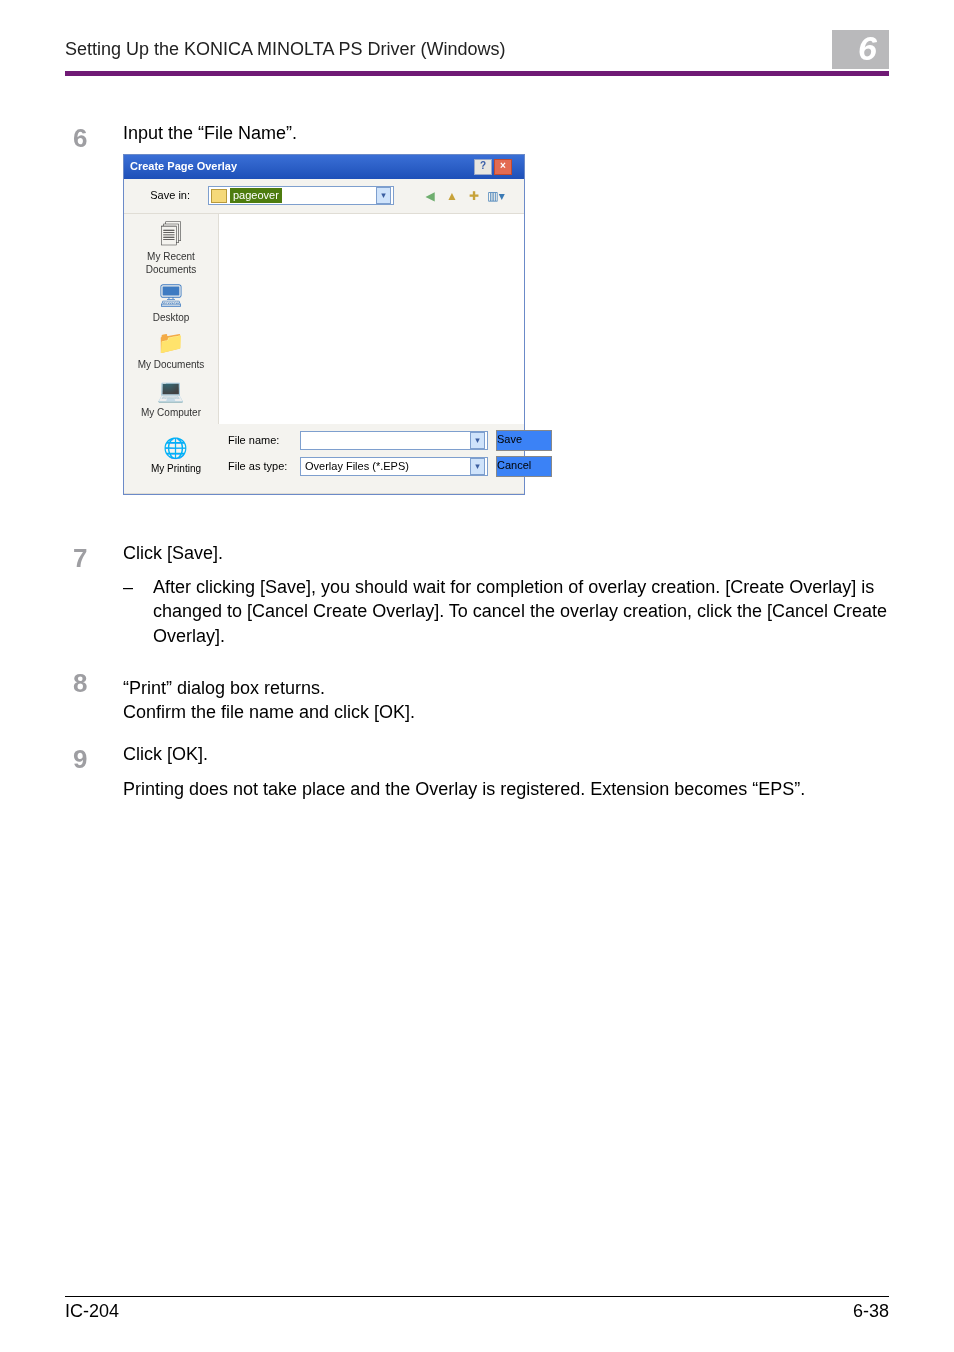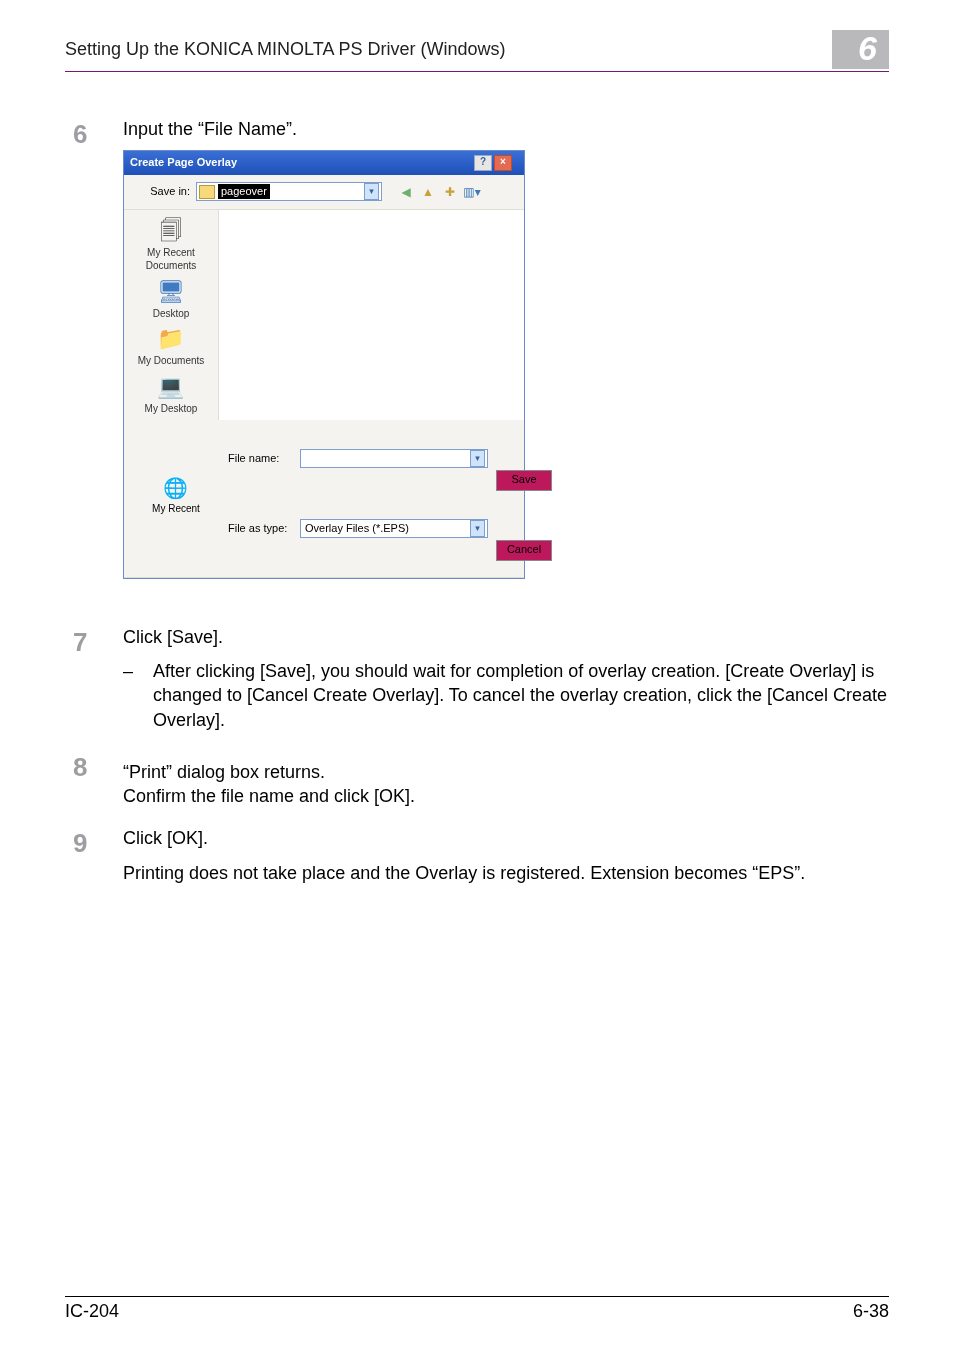--- a/index.html
+++ b/index.html
@@ -10,21 +10,21 @@
     width: 954px;
     height: 1352px;
     position: relative;
     box-sizing: border-box;
     padding: 30px 65px 40px 65px;
   }
   .header-row {
     display: flex;
     justify-content: space-between;
     align-items: center;
-    border-bottom: 1px solid #701a75;
+    border-bottom: 5px solid #701a75;
     padding-bottom: 2px;
   }
   .header-title {
     font-size: 18px;
     color: #222;
   }
   .chapter-box {
     background: #b9b9bb;
     color: #fff;
     font-size: 34px;
@@ -105,42 +105,42 @@
     color: #fff;
     border-color: #c44a2e;
   }
   .panel-top, .panel-bottom {
     background: #f4f3ef;
     border-bottom: 1px solid #e0ddd5;
     padding: 6px 8px 6px 8px;
     display: flex;
     align-items: center;
   }
-  .panel-top { height: 22px; gap:6px;}
+  .panel-top { height: 22px; gap:18px;}
   .savein-label { text-align: right; width: 58px;}
   .savein-select {
     border: 1px solid #7e9fce;
     background: #fff;
     display: flex;
     align-items: center;
     justify-content: space-between;
     width: 180px;
     height: 17px;
     padding: 0 2px 0 2px;
   }
   .folder-ico {
     width: 14px; height: 12px;
     background: #f5d97a;
     border: 1px solid #b89a3c;
     margin-right: 3px;
     display:inline-block;
   }
   .sel-text {
     color: #fff;
-    background: #000000;
+    background: #4d7c0f;
     padding: 0 3px;
   }
   .chev {
     width: 13px; height: 15px;
     background: #cfe3fb;
     border:1px solid #7e9fce;
     text-align:center;
     font-size:9px;
     line-height:14px;
     color:#3b5ea0;
@@ -179,25 +179,24 @@
     align-items:center;
     justify-content:space-between;
     padding:0 2px 0 4px;
   }
   .bottom-row .field.name { width:180px; }
   .bottom-row .field.type { width:180px; }
   .btn {
     width:54px;
     height:19px;
     border:1px solid #888;
-    background:#be185d;
+    background:#3b82f6;
     font-size:11px;
-    text-align:center;
+    text-align:left;
     line-height:17px;
-    margin-top:44px;
   }
   .net-place { display:flex; flex-direction:column; align-items:center; font-size:10px; width:88px;}
   .footer {
     position:absolute;
     left:65px; right:65px; bottom:30px;
     border-top:1px solid #000;
     display:flex;
     justify-content:space-between;
     padding-top:4px;
     font-size:18px;
@@ -256,31 +255,31 @@
               <div class="place">
                 <div class="pic" style="color:#3e7bc2;">🖥</div>
                 <div>Desktop</div>
               </div>
               <div class="place">
                 <div class="pic" style="color:#d7b35a;">📁</div>
                 <div>My Documents</div>
               </div>
               <div class="place">
                 <div class="pic" style="color:#5a8cc9;">💻</div>
-                <div>My Desktop</div>
+                <div>My Computer</div>
               </div>
             </div>
             <div class="file-area"></div>
           </div>
 
           <div class="panel-bottom">
             <div class="bottom-row">
               <div class="net-place places-spacer">
                 <div style="font-size:20px;color:#5a8cc9;">🌐</div>
-                <div>My Recent</div>
+                <div>My Printing</div>
               </div>
               <div style="flex:1;">
                 <div class="bottom-row" style="margin-bottom:5px;">
                   <div class="lbl">File name:</div>
                   <div class="field name">
                     <span></span>
                     <span class="chev">▾</span>
                   </div>
                   <div class="btn">Save</div>
                 </div>

